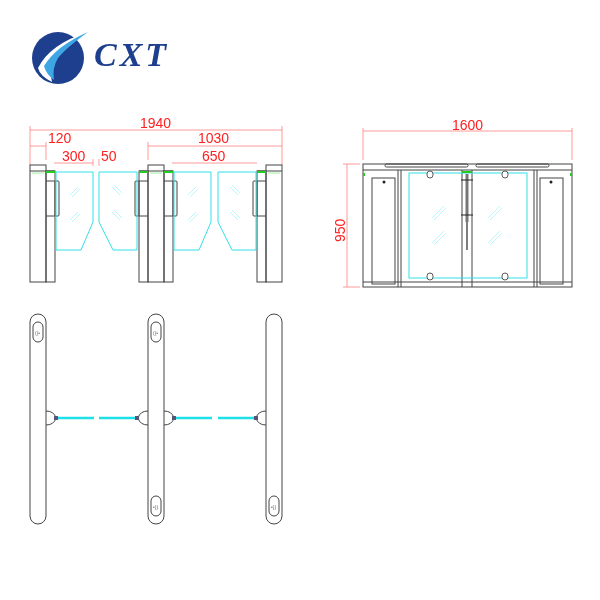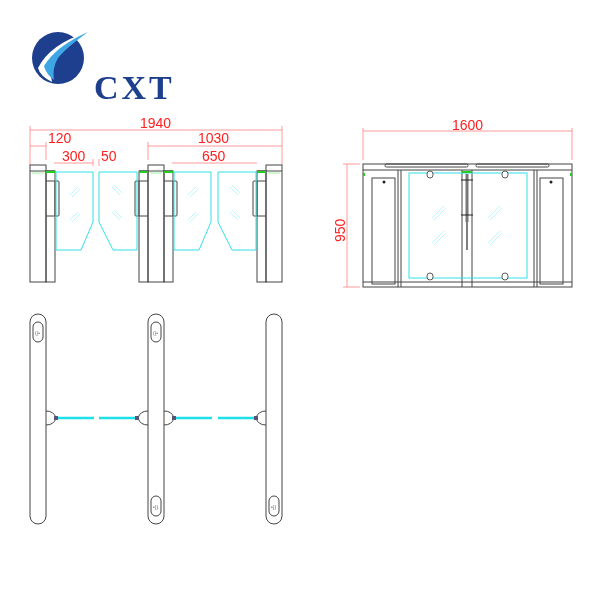--- a/index.html
+++ b/index.html
@@ -1,18 +1,18 @@
 <!DOCTYPE html>
 <html><head>
 <meta charset="utf-8">
 <style>
   html, body { margin:0; padding:0; background:#ffffff; }
   body { width:600px; height:600px; position:relative; overflow:hidden; font-family:"Liberation Sans", sans-serif; }
   .logo { position:absolute; left:30px; top:26px; width:160px; height:64px; }
-  .logo-text { position:absolute; left:64px; top:10px; font-family:"Liberation Serif", serif; font-weight:bold; font-size:34px; color:#1d3f8e; letter-spacing:3px;margin-top:33px; }
+  .logo-text { position:absolute; left:64px; top:10px; font-family:"Liberation Serif", serif; font-style:italic; font-weight:bold; font-size:34px; color:#1d3f8e; letter-spacing:3px; }
   svg.drawing { position:absolute; left:0; top:0; }
   .dim { fill:#ff2020; font-family:"Liberation Sans", sans-serif; font-size:14px; }
 </style>
 </head>
 <body>
 
 <div class="logo">
   <svg width="60" height="64" viewBox="0 0 60 64">
     <circle cx="28" cy="32" r="26" fill="#1d3f8e"></circle>
     <path d="M8 42 Q20 18 58 6 Q34 18 24 30 Q18 40 22 56 Q10 50 8 42 Z" fill="#ffffff"></path>

